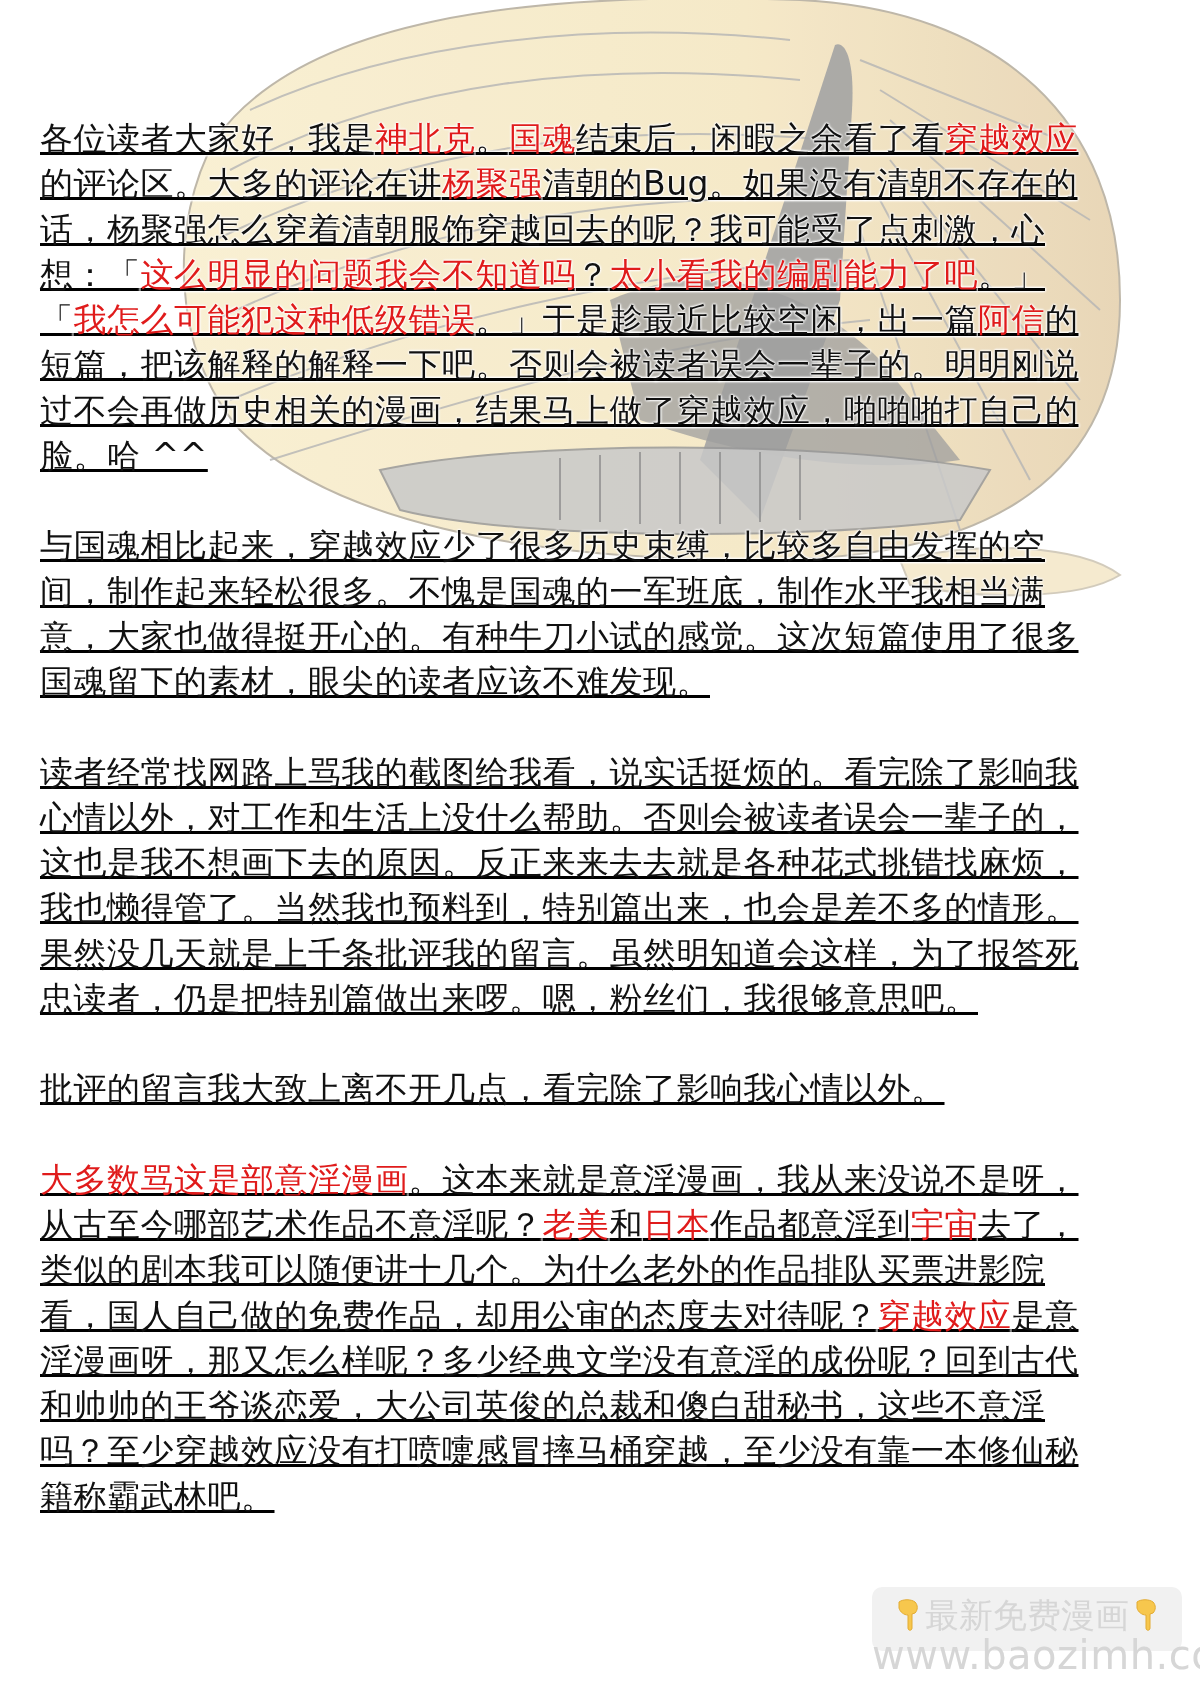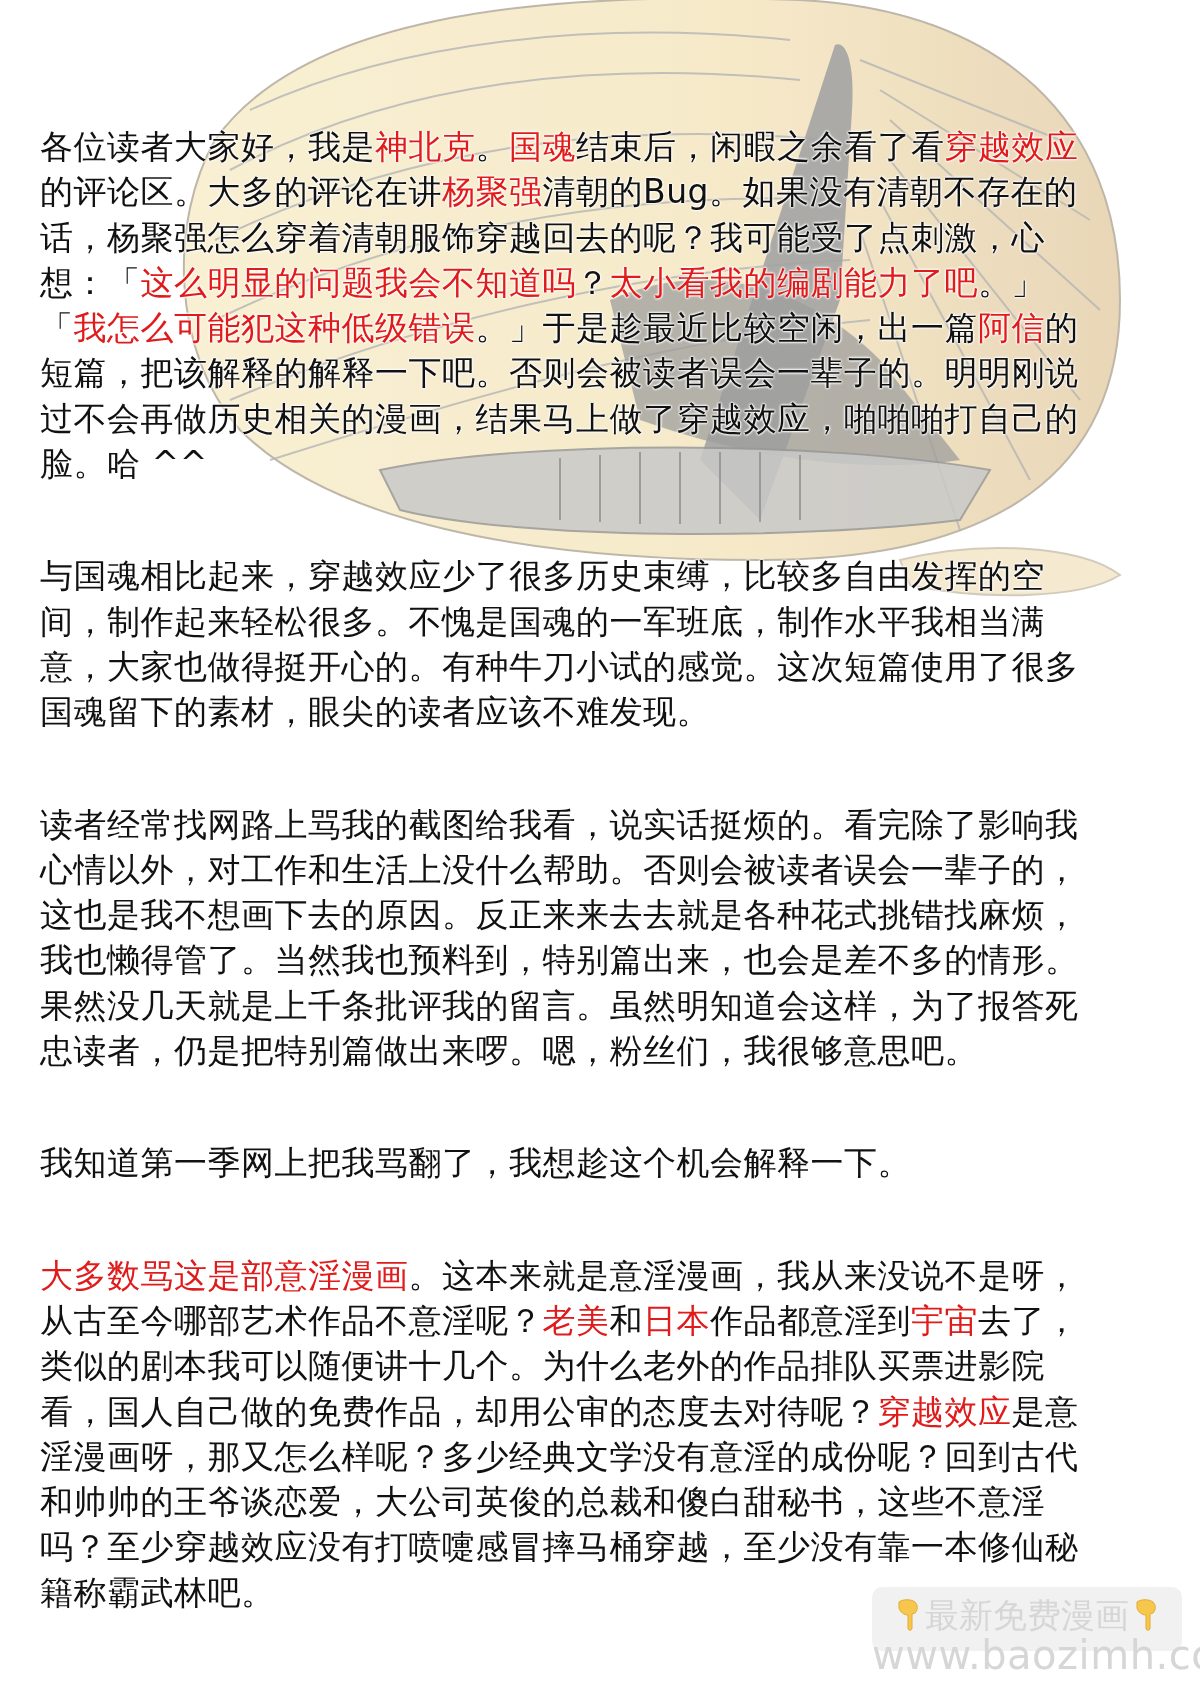--- a/index.html
+++ b/index.html
@@ -2,28 +2,28 @@
 <html><head>
 <meta charset="utf-8">
 <style>
   html, body { margin: 0; padding: 0; }
   body {
     width: 1200px; height: 1697px; background: #ffffff; position: relative; overflow: hidden;
     font-family: "DejaVu Sans", "Liberation Sans", sans-serif;
   }
   .bg-art { position: absolute; left: 0; top: 0; width: 1200px; height: 640px; z-index: 0; }
   .content {
-    position: absolute; left: 40px; top: 124px; width: 1040px; z-index: 2;
+    position: absolute; left: 40px; top: 116px; width: 1040px; z-index: 2; text-decoration: underline;
   }
   .para {
     font-size: 33px; line-height: 45.3px; color: #111111; margin: 0;
     letter-spacing: 0.5px; word-break: break-all;
     text-shadow: 0 0 3px #fff, 0 0 3px #fff, 0 0 2px #fff, 0 0 2px #fff;
   }
-  .para + .para { margin-top: 67px; }
+  .para + .para { margin-top: 45px; }
   .hl { color: #e01b1b; }
   .watermark {
     position: absolute; left: 872px; top: 1587px; width: 310px; height: 64px;
     background: #f0f0f0; border-radius: 10px; z-index: 3; opacity: 0.9;
     text-align: center; color: #d2d2d2;
   }
   .wm-line1 { font-size: 34px; line-height: 44px; margin-top: 6px; display: flex; justify-content: center; align-items: center; gap: 4px; }
   .wm-line2 { font-size: 40px; line-height: 36px; letter-spacing: 0.5px; }
   .hand { display: inline-block; width: 26px; height: 34px; }
 </style>
@@ -80,21 +80,21 @@
 
   <p class="para">
     <span>与国魂相比起来，穿越效应少了很多历史束缚，比较多自由发挥的空间，制作起来轻松很多。不愧是国魂的一军班底，制作水平我相当满意，大家也做得挺开心的。有种牛刀小试的感觉。这次短篇使用了很多国魂留下的素材，眼尖的读者应该不难发现。</span>
   </p>
 
   <p class="para">
     <span>读者经常找网路上骂我的截图给我看，说实话挺烦的。看完除了影响我心情以外，对工作和生活上没什么帮助。否则会被读者误会一辈子的，这也是我不想画下去的原因。反正来来去去就是各种花式挑错找麻烦，我也懒得管了。当然我也预料到，特别篇出来，也会是差不多的情形。果然没几天就是上千条批评我的留言。虽然明知道会这样，为了报答死忠读者，仍是把特别篇做出来啰。嗯，粉丝们，我很够意思吧。</span>
   </p>
 
   <p class="para">
-    <span>我知道第一季网上把我骂翻了，我想趁这个机会解释一下。</span>
+    <span>批评的留言我大致上离不开几点，看完除了影响我心情以外。</span>
   </p>
 
   <p class="para">
     <span class="hl">大多数骂这是部意淫漫画</span><span>。这本来就是意淫漫画，我从来没说不是呀，从古至今哪部艺术作品不意淫呢？</span><span class="hl">老美</span><span>和</span><span class="hl">日本</span><span>作品都意淫到</span><span class="hl">宇宙</span><span>去了，类似的剧本我可以随便讲十几个。为什么老外的作品排队买票进影院看，国人自己做的免费作品，却用公审的态度去对待呢？</span><span class="hl">穿越效应</span><span>是意淫漫画呀，那又怎么样呢？多少经典文学没有意淫的成份呢？回到古代和帅帅的王爷谈恋爱，大公司英俊的总裁和傻白甜秘书，这些不意淫吗？至少穿越效应没有打喷嚏感冒摔马桶穿越，至少没有靠一本修仙秘籍称霸武林吧。</span>
   </p>
 </main>
 
 <div class="watermark">
   <div class="wm-line1">
     <svg class="hand" viewBox="0 0 26 34">

